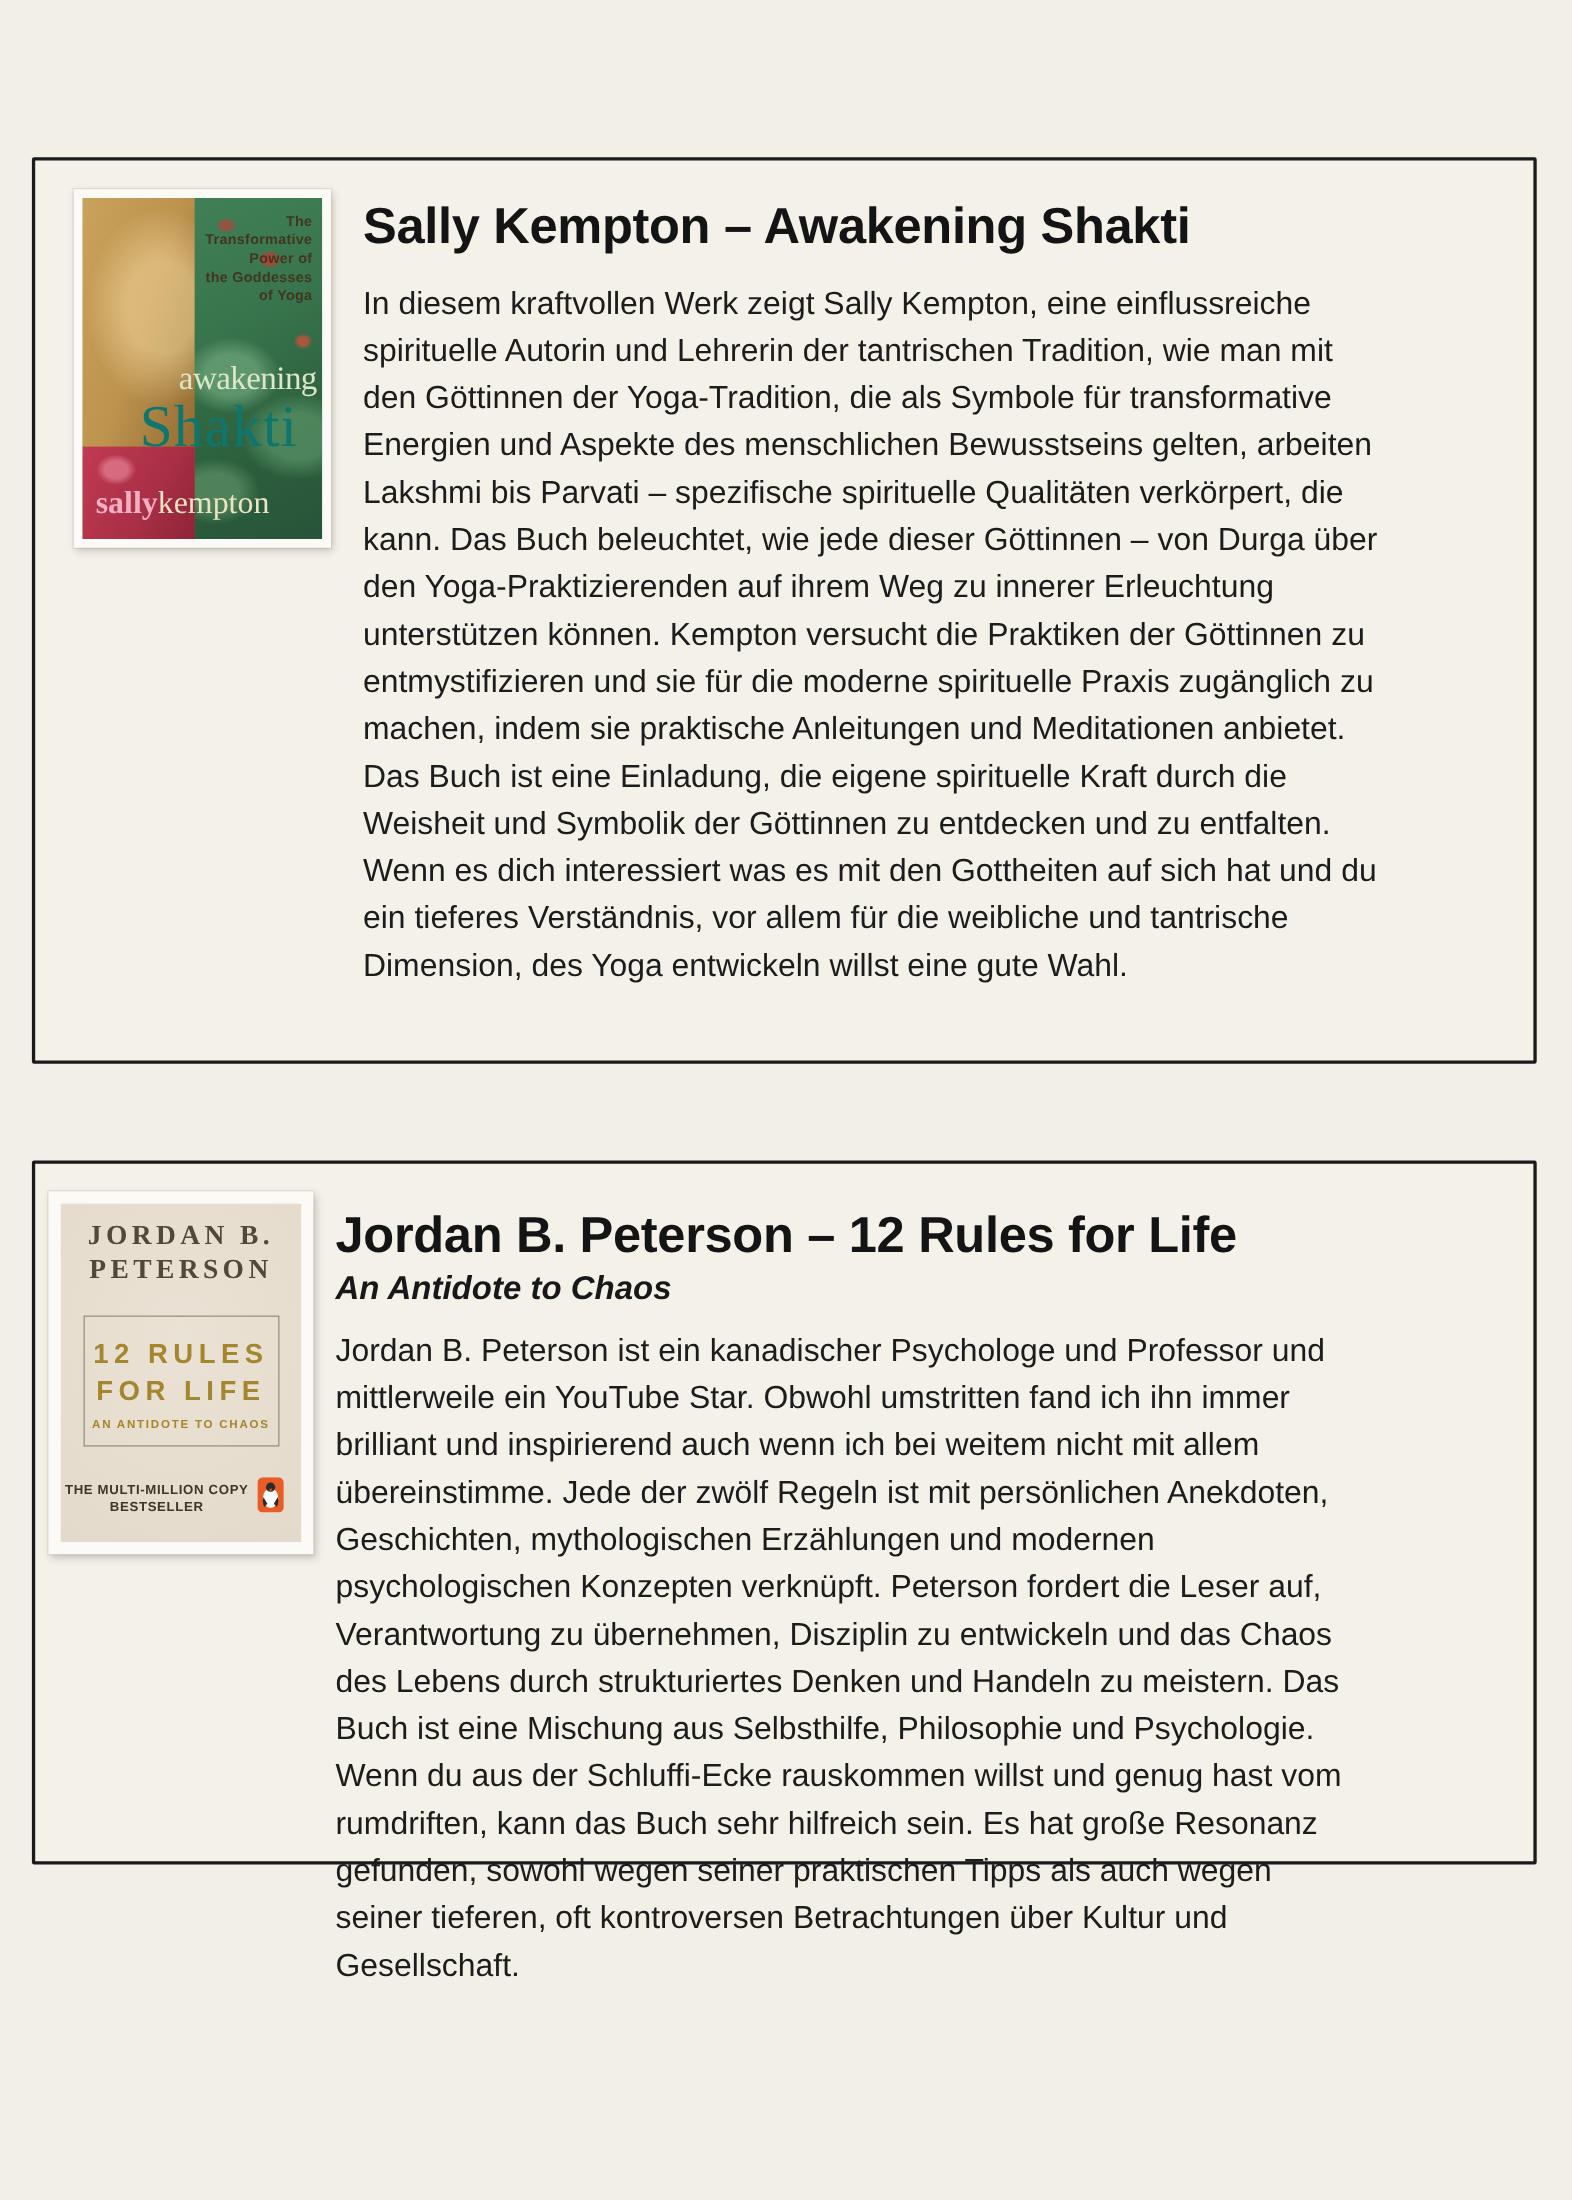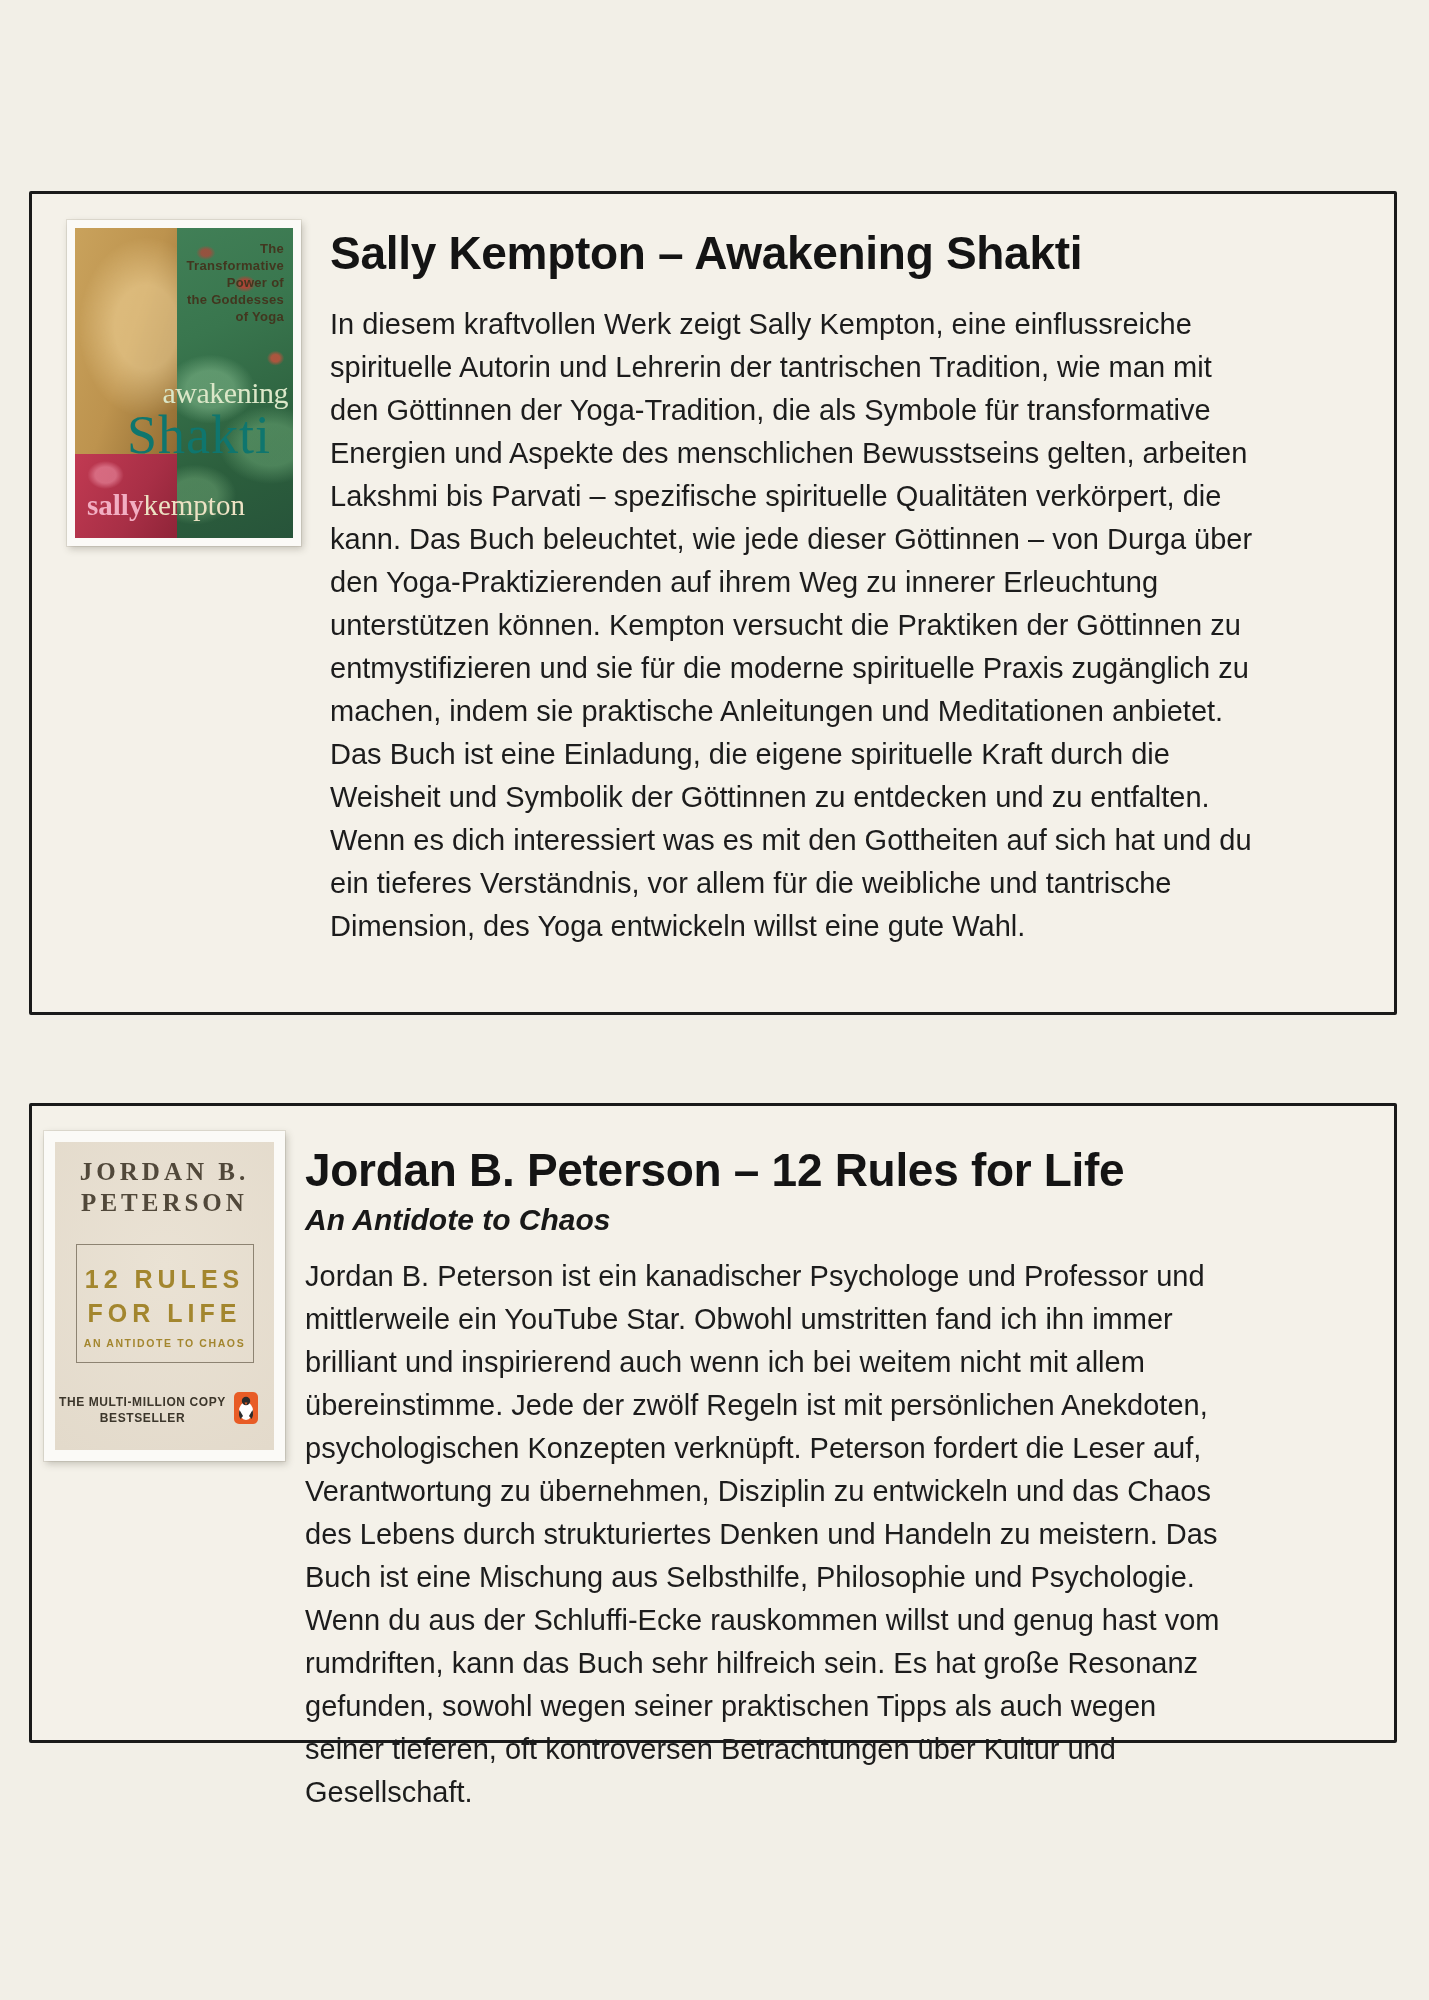--- a/index.html
+++ b/index.html
@@ -6,21 +6,20 @@
   body{
     width:1429px;height:2000px;position:relative;
     background:#f2efe7;
     font-family:"Liberation Sans",sans-serif;
     -webkit-font-smoothing:antialiased;
   }
   .card{
     position:absolute;left:29px;width:1368px;
     background:#f4f1e9;border:3px solid #1a1a1a;border-radius:2px;
     box-sizing:border-box;
-    margin-top:48px;
   }
   .card1{top:143px;height:824px;}
   .card2{top:1055px;height:640px;}
   .card-inner{display:flex;box-sizing:border-box;height:100%;}
   .card1 .card-inner{padding:26px 30px 0 35px;gap:29px;}
   .card2 .card-inner{padding:25px 30px 0 12px;gap:20px;}
 
   
   .cover-frame{
     flex:0 0 auto;background:#fbfaf7;box-sizing:border-box;
@@ -219,20 +218,21 @@
     </div>
 
     <div class="text-col">
       <h1 class="book-title">Jordan B. Peterson – 12 Rules for Life</h1>
       <h2 class="book-subtitle">An Antidote to Chaos</h2>
       <div class="book-body">
           <div class="line">Jordan B. Peterson ist ein kanadischer Psychologe und Professor und</div>
           <div class="line">mittlerweile ein YouTube Star. Obwohl umstritten fand ich ihn immer</div>
           <div class="line">brilliant und inspirierend auch wenn ich bei weitem nicht mit allem</div>
           <div class="line">übereinstimme. Jede der zwölf Regeln ist mit persönlichen Anekdoten,</div>
+          <div class="line">Geschichten, mythologischen Erzählungen und modernen</div>
           <div class="line">psychologischen Konzepten verknüpft. Peterson fordert die Leser auf,</div>
           <div class="line">Verantwortung zu übernehmen, Disziplin zu entwickeln und das Chaos</div>
           <div class="line">des Lebens durch strukturiertes Denken und Handeln zu meistern. Das</div>
           <div class="line">Buch ist eine Mischung aus Selbsthilfe, Philosophie und Psychologie.</div>
           <div class="line">Wenn du aus der Schluffi-Ecke rauskommen willst und genug hast vom</div>
           <div class="line">rumdriften, kann das Buch sehr hilfreich sein. Es hat große Resonanz</div>
           <div class="line">gefunden, sowohl wegen seiner praktischen Tipps als auch wegen</div>
           <div class="line">seiner tieferen, oft kontroversen Betrachtungen über Kultur und</div>
           <div class="line">Gesellschaft.</div>
         </div>

